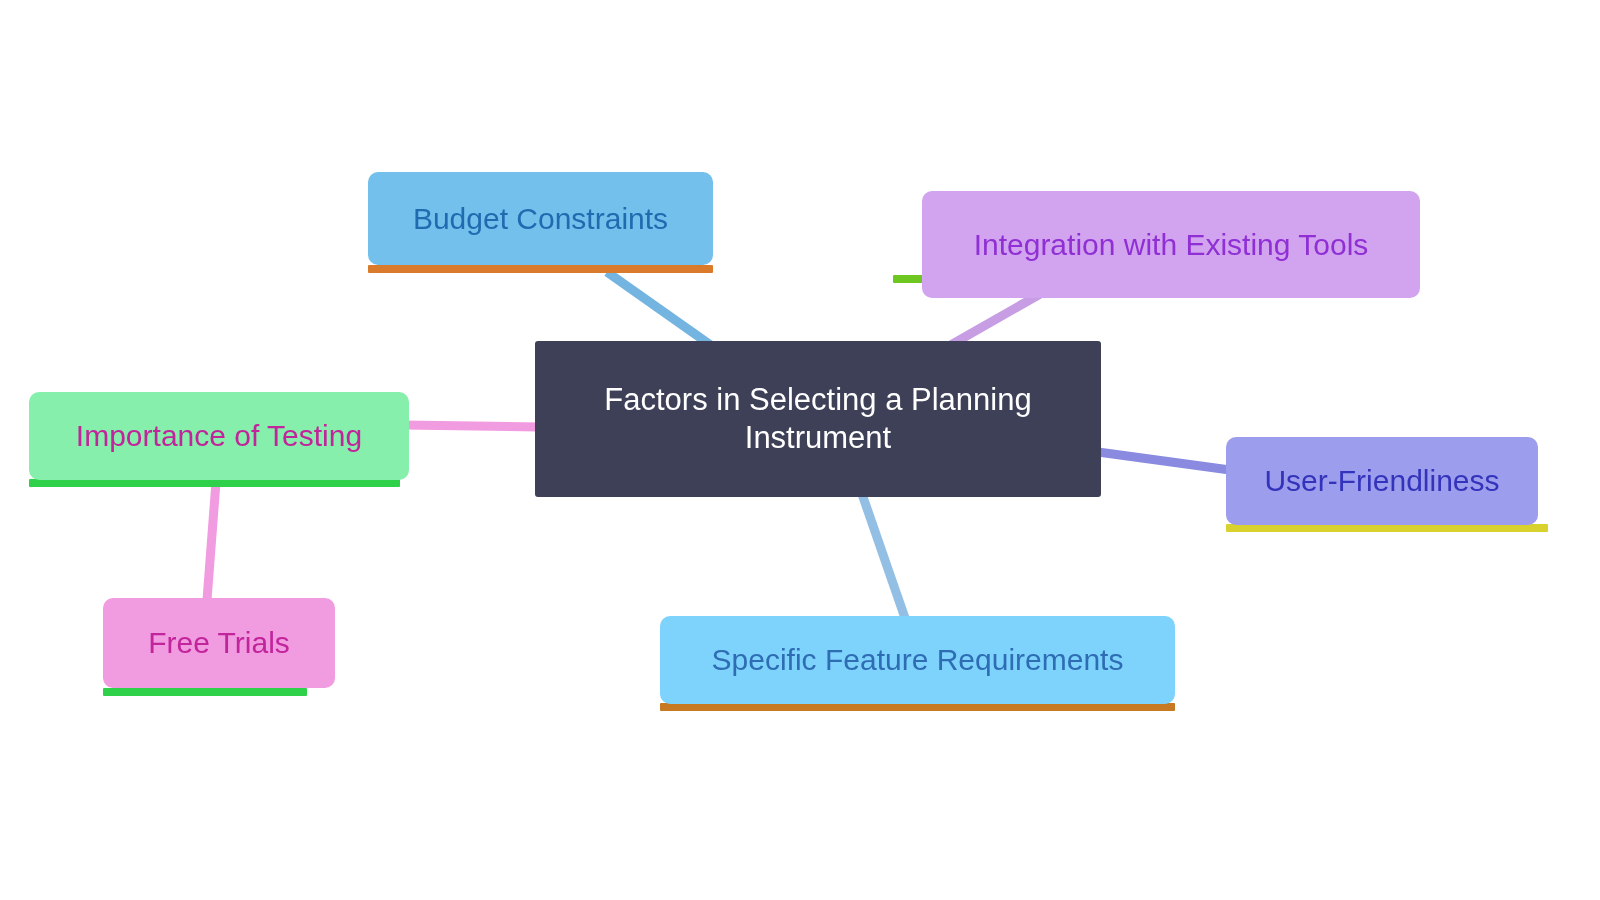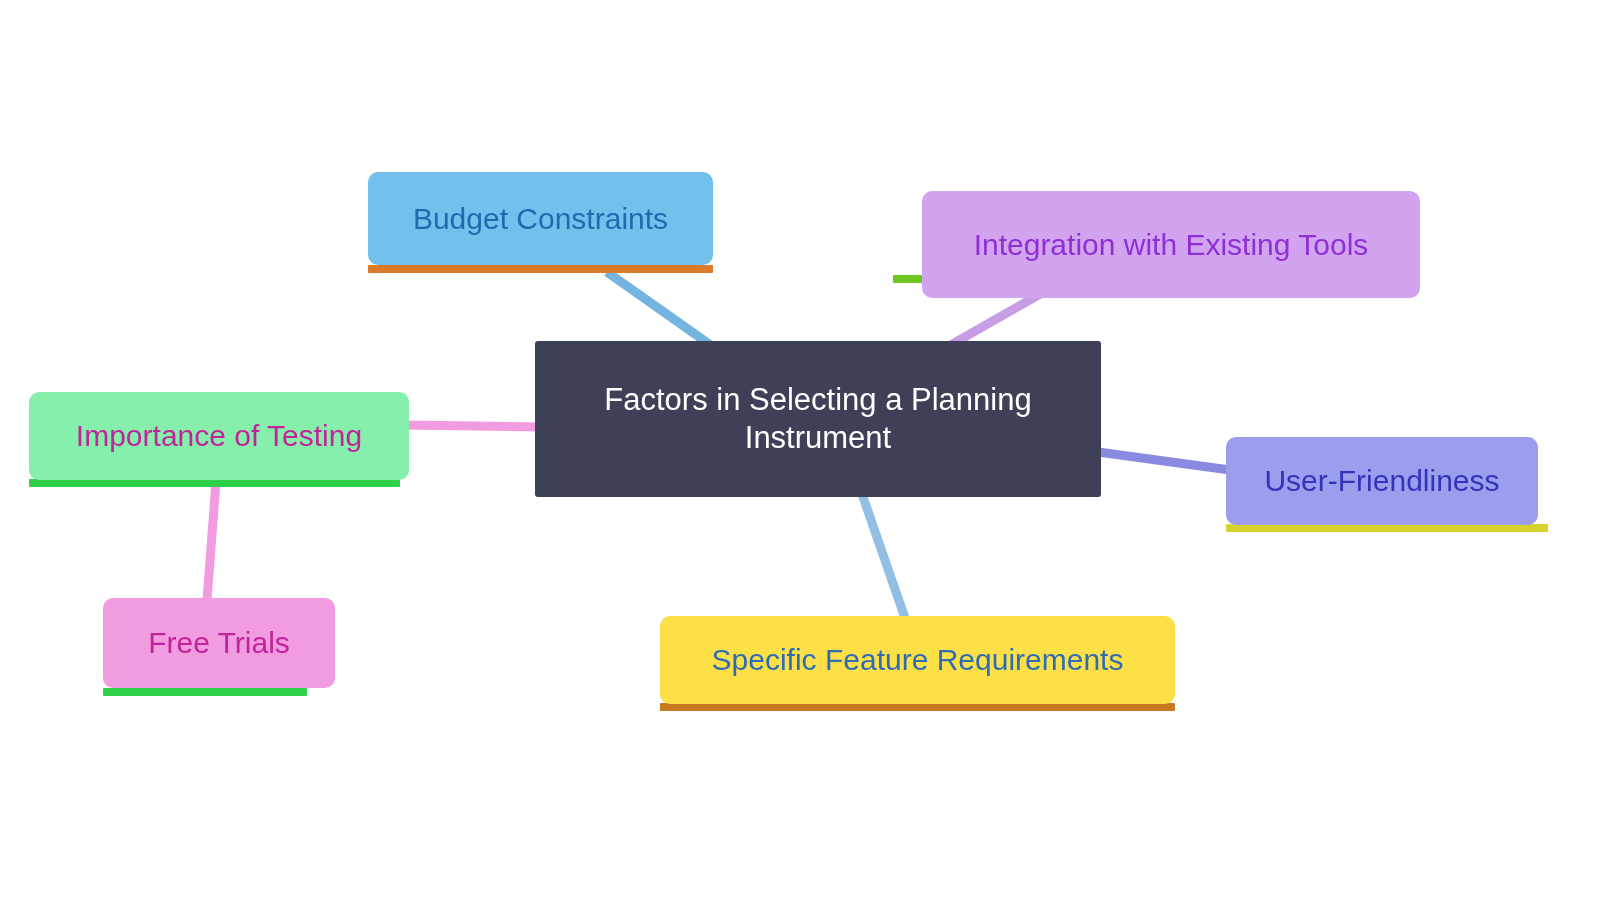--- a/index.html
+++ b/index.html
@@ -105,21 +105,21 @@
     background: #f19be0;
   }
   #node-freetrials .label { color: #c2249b; font-size: 30px; }
   #node-freetrials-ul { left: 103px; top: 688px; width: 204px; background: #2fd14a; }
 
   #node-feature {
     left: 660px;
     top: 616px;
     width: 515px;
     height: 88px;
-    background: #fde047;
+    background: #7dd3fc;
   }
   #node-feature .label { color: #2e6db4; font-size: 30px; }
   #node-feature-ul { left: 660px; top: 703px; width: 515px; background: #c77a21; }
 
   #node-usability {
     left: 1226px;
     top: 437px;
     width: 312px;
     height: 88px;
     background: #9d9ded;

